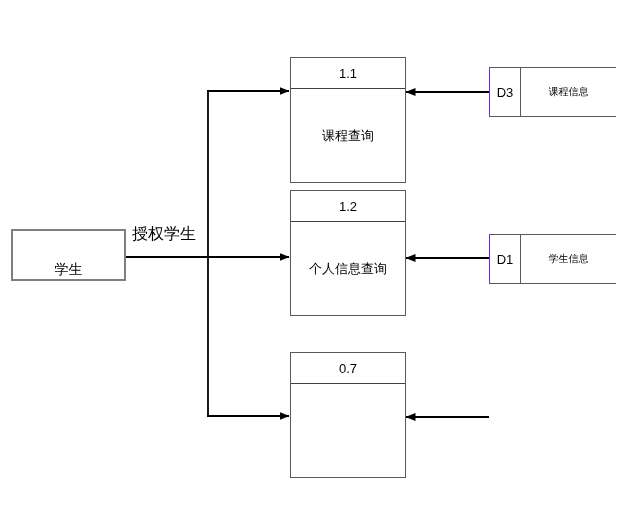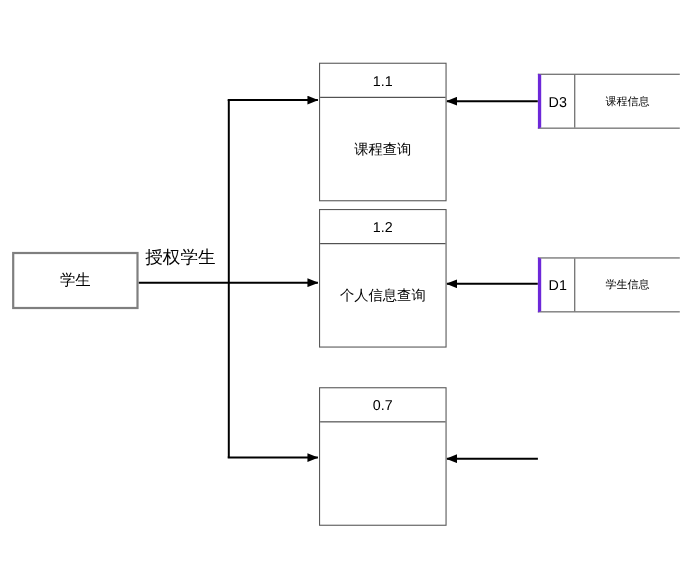--- a/index.html
+++ b/index.html
@@ -13,21 +13,21 @@
     overflow: hidden;
   }
   #wires { position: absolute; left: 0; top: 0; width: 636px; height: 511px; }
 
   .entity {
     position: absolute;
     left: 11px; top: 229px;
     width: 111px; height: 48px;
     border: 2px solid #7f7f7f;
     background: #ffffff;
-    display: flex; align-items: center; justify-content: center;
+    display: flex; align-items: flex-end; justify-content: center;
     font-size: 14px;
   }
 
   .process {
     position: absolute;
     left: 290px;
     width: 114px;
     border: 1px solid #595959;
     background: #ffffff;
     display: flex; flex-direction: column;
@@ -49,21 +49,21 @@
   #p1 { top: 29px;  height: 124px; margin-top: 28px; }
   #p2 { top: 190px; height: 124px; }
   #p3 { top: 352px; height: 124px; }
 
   .datastore {
     position: absolute;
     left: 489px;
     width: 126px; height: 48px;
     border-top: 1px solid #595959;
     border-bottom: 1px solid #595959;
-    border-left: 3px solid #6d28d9;
+    border-left: 1px solid #6d28d9;
     background: #ffffff;
     display: flex;
   }
   .datastore .ds-id {
     width: 30px;
     border-right: 1px solid #595959;
     display: flex; align-items: center; justify-content: center;
     font-size: 13px;
   }
   .datastore .ds-name {

